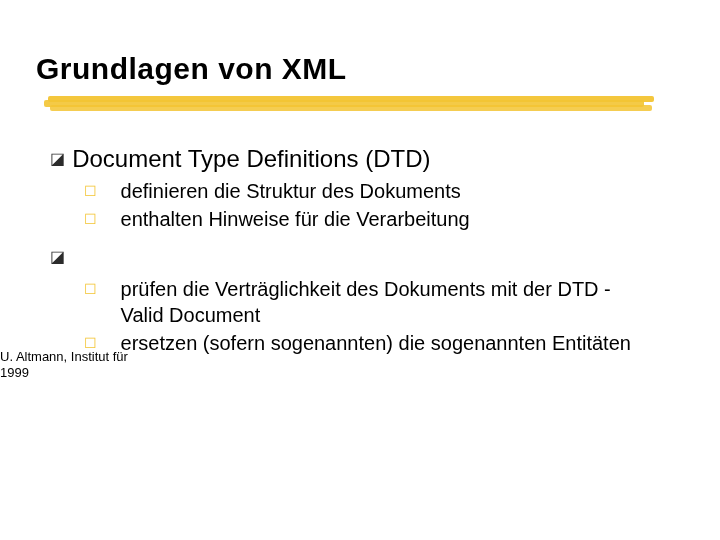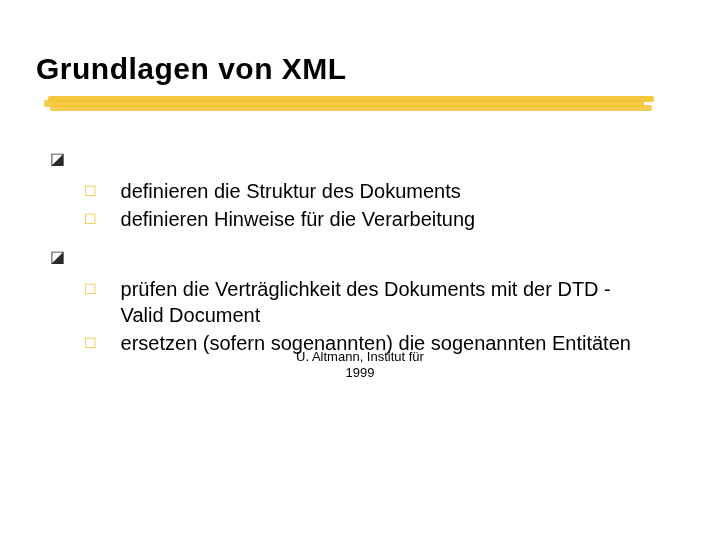--- a/index.html
+++ b/index.html
@@ -86,21 +86,21 @@
   .lvl2 .txt {
     flex: 1 1 auto;
     margin-left: 18px;
   }
 
   .footer {
     position: absolute;
     bottom: 32px;
     left: 0;
     right: 0;
-    text-align: center;
+    text-align: left;
     font-size: 13px;
     color: #000;
   }
   .footer div { line-height: 16px; }
 </style>
 </head>
 <body>
 
 <div class="slide">
 
@@ -109,29 +109,30 @@
   <div class="underline">
     <div class="scribble s1"></div>
     <div class="scribble s2"></div>
     <div class="scribble s3"></div>
   </div>
 
   <div class="content">
 
     <div class="lvl1">
       <span class="bullet">◪</span>
+      <span class="txt">Document Type Definitions (DTD)</span>
     </div>
     <div class="sub">
       <div class="lvl2">
         <span class="bullet">☐</span>
         <span class="txt">definieren die Struktur des Dokuments</span>
       </div>
       <div class="lvl2">
         <span class="bullet">☐</span>
-        <span class="txt">definieren Hinweise für die Verarbeitung</span>
+        <span class="txt">enthalten Hinweise für die Verarbeitung</span>
       </div>
     </div>
 
     <div class="lvl1">
       <span class="bullet">◪</span>
     </div>
     <div class="sub">
       <div class="lvl2">
         <span class="bullet">☐</span>
         <span class="txt">prüfen die Verträglichkeit des Dokuments mit der DTD - Valid Document</span>

